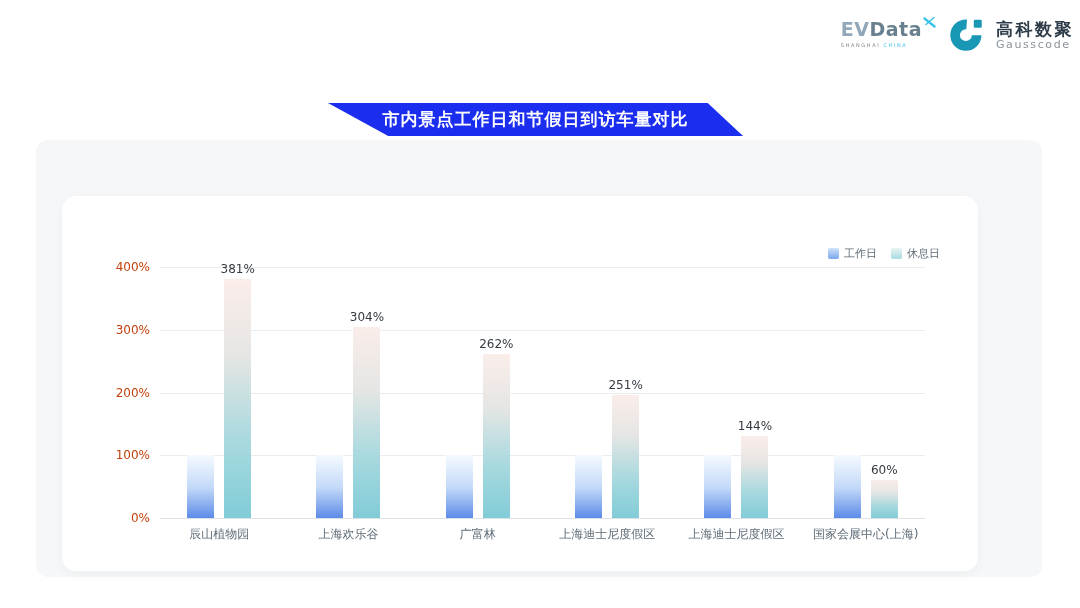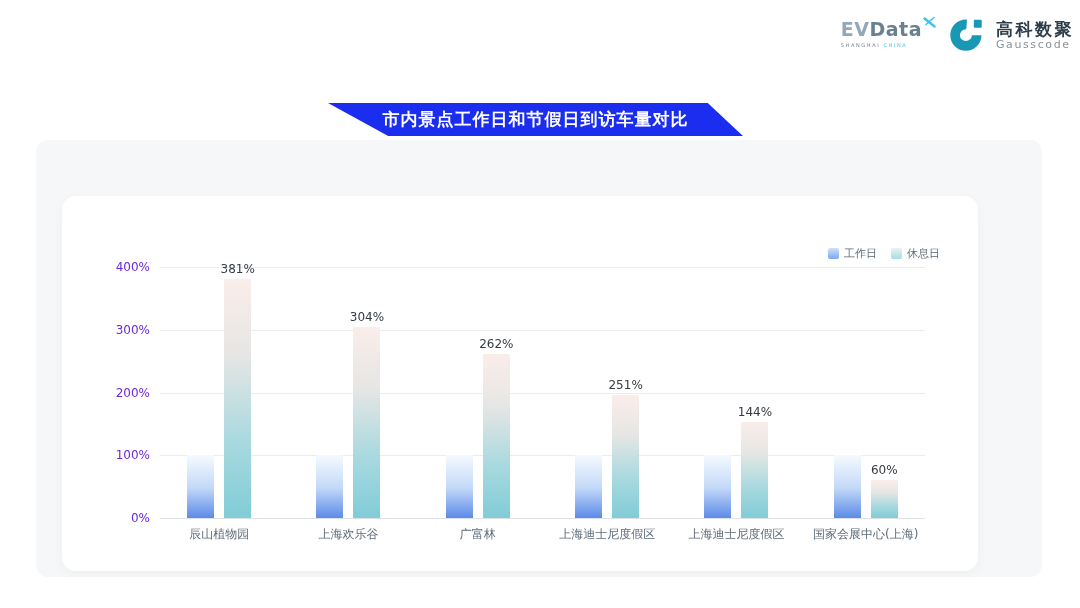--- a/index.html
+++ b/index.html
@@ -35,21 +35,21 @@
   .legend{position:absolute;top:50px;right:38px;display:flex;gap:14px;align-items:center;
           font-size:11px;color:#5E6B77;}
   .legend-item{display:flex;align-items:center;gap:5px;cursor:pointer;}
   .legend-swatch{width:11px;height:11px;border-radius:2px;}
 
   
   .plot{position:absolute;left:98px;top:71px;width:765px;height:251px;}
   .gridline{position:absolute;left:0;right:0;height:1px;background:#EAEDF0;}
   .gridline.axis{background:#DDE2E6;}
   .ytick{position:absolute;right:calc(100% + 10px);width:60px;text-align:right;
-         font-size:12px;color:#6d28d9;transform:translateY(-50%);}
+         font-size:12px;color:#c2410c;transform:translateY(-50%);}
   .groups{position:absolute;left:0;top:0;width:100%;height:100%;display:flex;gap:11px;}
   .group{flex:1;position:relative;display:flex;align-items:flex-end;justify-content:center;gap:10px;}
   .bar{width:27px;position:relative;}
   .bar.s0{background:linear-gradient(180deg,#F5FAFF 0%,#C3D9F8 52%,#5C8BE7 100%);}
   .bar.s1{background:linear-gradient(180deg,#FAEDEA 0%,#E6E6E4 32%,#A8D9DF 68%,#81CCD7 100%);}
   .bar-label{position:absolute;bottom:100%;margin-bottom:3px;left:50%;transform:translateX(-50%);
              font-size:12px;color:#343B42;white-space:nowrap;}
   .cat-label{position:absolute;top:calc(100% + 8px);left:0;width:100%;text-align:center;
              font-size:12px;color:#5E6B77;white-space:nowrap;}
 </style>
@@ -140,21 +140,21 @@
           </div>
           <div class="group">
             <div class="bar s0" style="height: 62.75px;"></div>
             <div class="bar s1" style="height: 123px;">
               <div class="bar-label">251%</div>
             </div>
             <div class="cat-label">上海迪士尼度假区</div>
           </div>
           <div class="group">
             <div class="bar s0" style="height: 62.75px;"></div>
-            <div class="bar s1" style="height: 96px;">
+            <div class="bar s1" style="height: 82px;">
               <div class="bar-label">144%</div>
             </div>
             <div class="cat-label">上海迪士尼度假区</div>
           </div>
           <div class="group">
             <div class="bar s0" style="height: 62.75px;"></div>
             <div class="bar s1" style="height: 37.65px;">
               <div class="bar-label">60%</div>
             </div>
             <div class="cat-label">国家会展中心(上海)</div>

